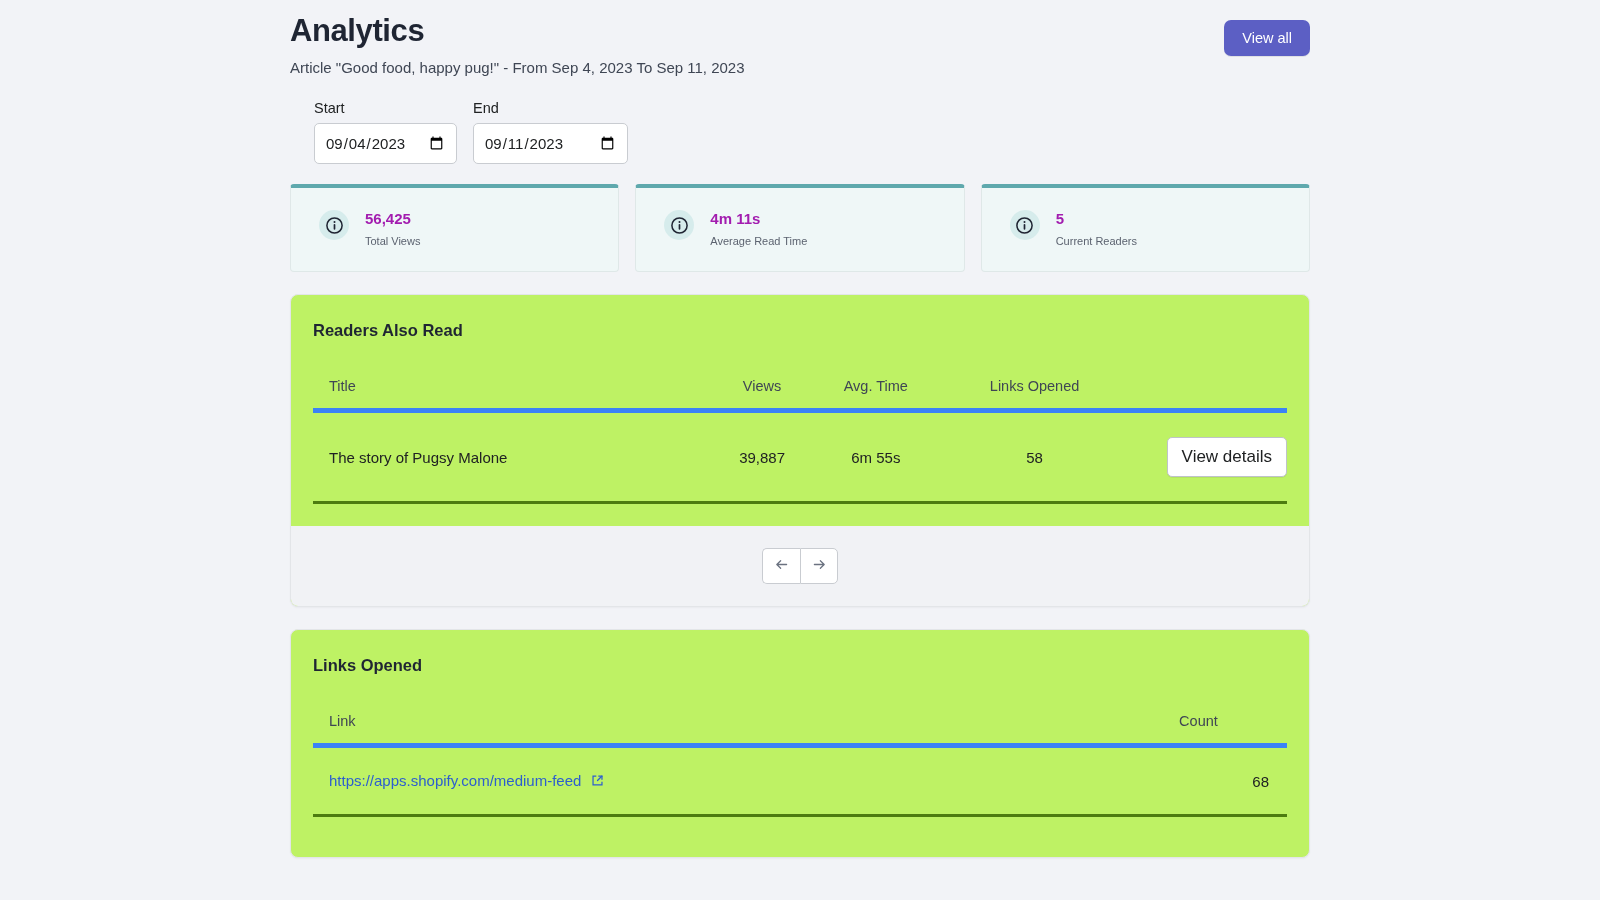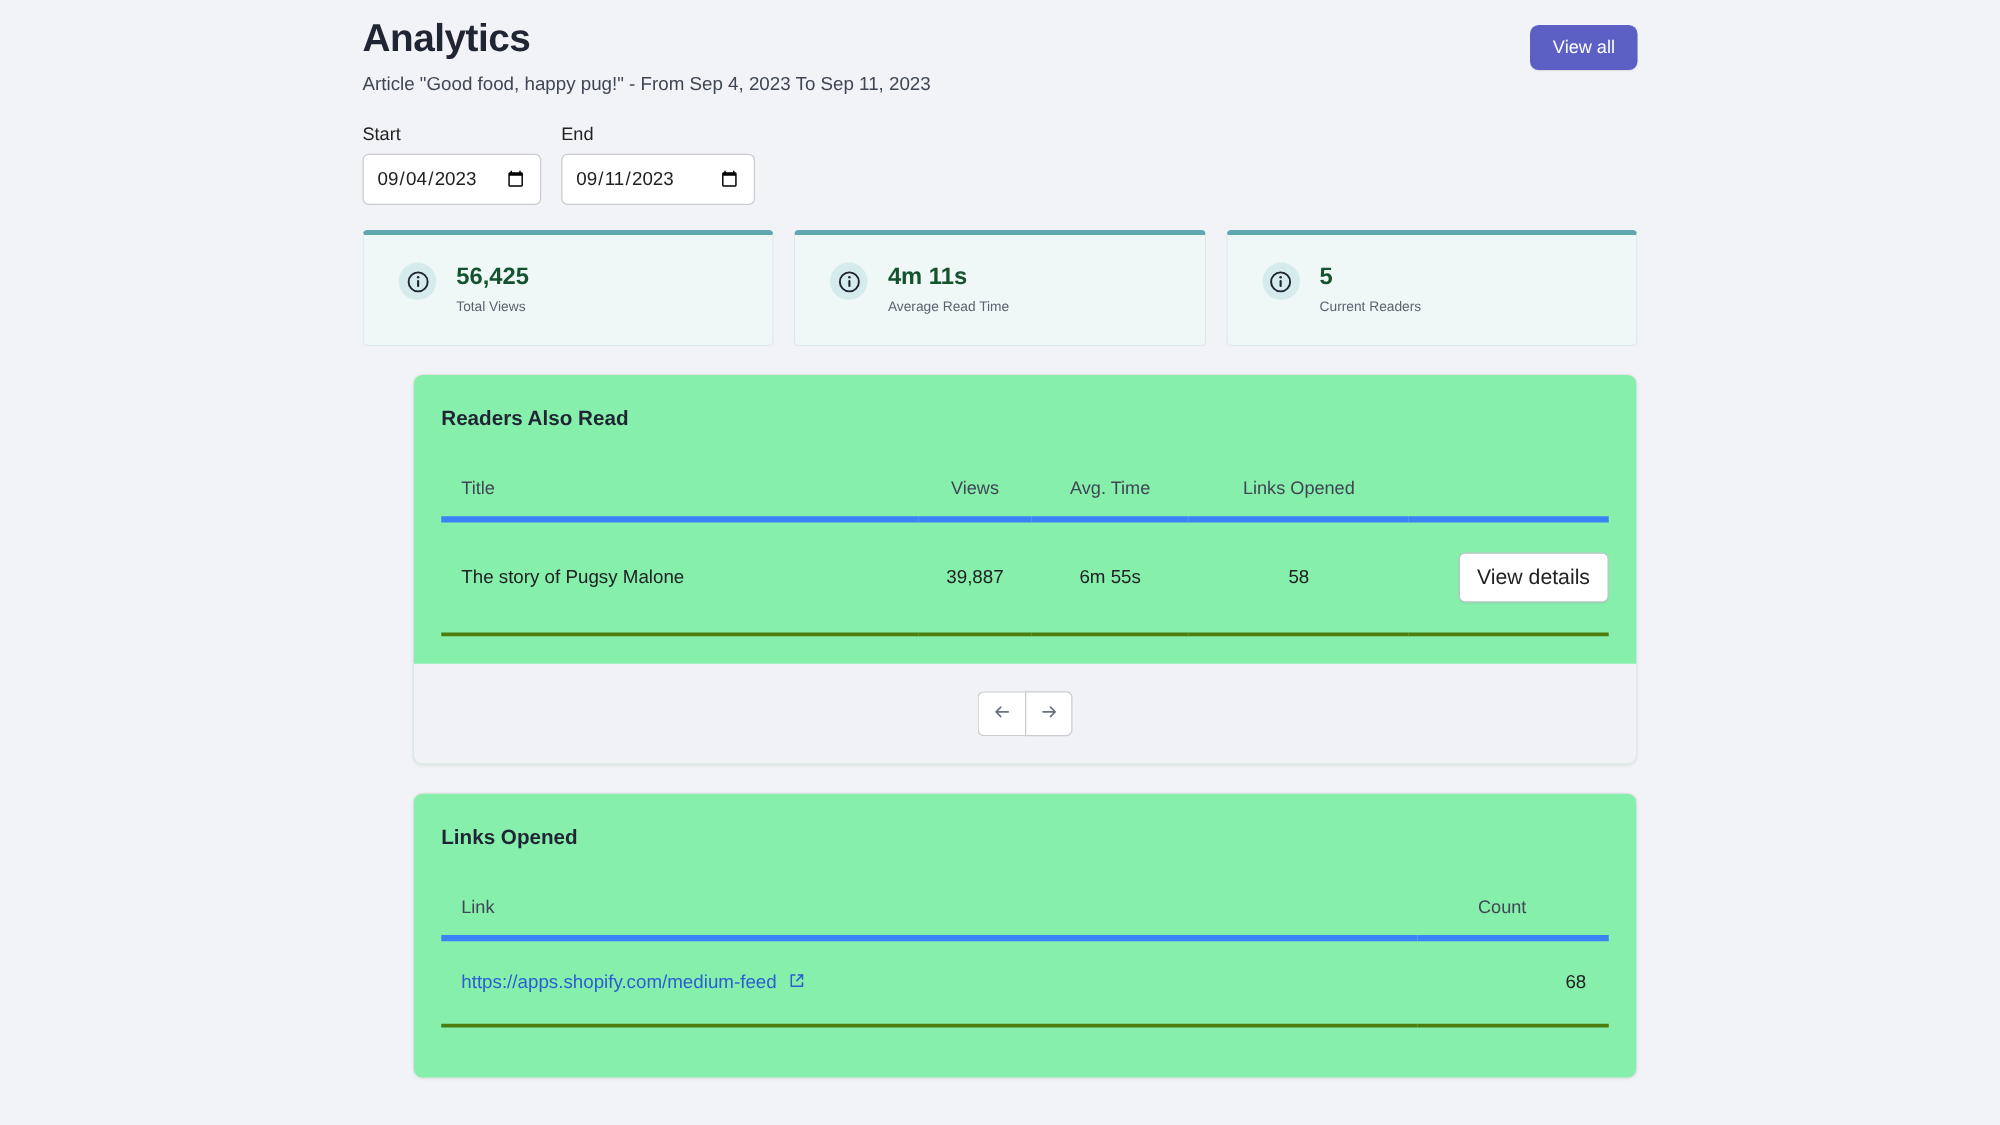--- a/index.html
+++ b/index.html
@@ -49,20 +49,21 @@
     cursor: pointer;
     margin-top: 8px;
     box-shadow: 0 1px 0 rgba(0,0,0,0.08);
   }
 
   
   .date-row {
     display: flex;
     gap: 16px;
     margin-top: 24px;
+    margin-left: 24px;
   }
   .date-field { display: flex; flex-direction: column; }
   .date-label {
     font-size: 14.5px;
     color: #202223;
     margin-bottom: 7px;
   }
   .date-input {
     width: 143px;
     height: 41px;
@@ -100,40 +101,39 @@
     background: #d6ecec;
     display: flex;
     align-items: center;
     justify-content: center;
     flex: none;
     margin-top: 2px;
   }
   .info-icon svg { display: block; }
   .stat-texts { padding-top: 2px; }
   .stat-value {
-    font-size: 19px;
+    font-size: 15px;
     font-weight: 700;
-    color: #14532d;
+    color: #a21caf;
     line-height: 1.25;
   }
   .stat-label {
     font-size: 11px;
     color: #5c6370;
     margin-top: 6px;
   }
 
   
   .card {
-    background: #86efac;
+    background: #bef264;
     border: 1px solid #e3e5e8;
     border-radius: 8px;
     margin-top: 22px;
     box-shadow: 0 1px 2px rgba(22,29,37,0.04);
     padding: 22px 22px 0 22px;
-    margin-left: 40px;
   }
   .card-title {
     font-size: 16.5px;
     font-weight: 700;
     color: #1f2533;
     padding: 4px 0 0 0;
   }
 
   
   table { width: 100%; border-collapse: collapse; }

